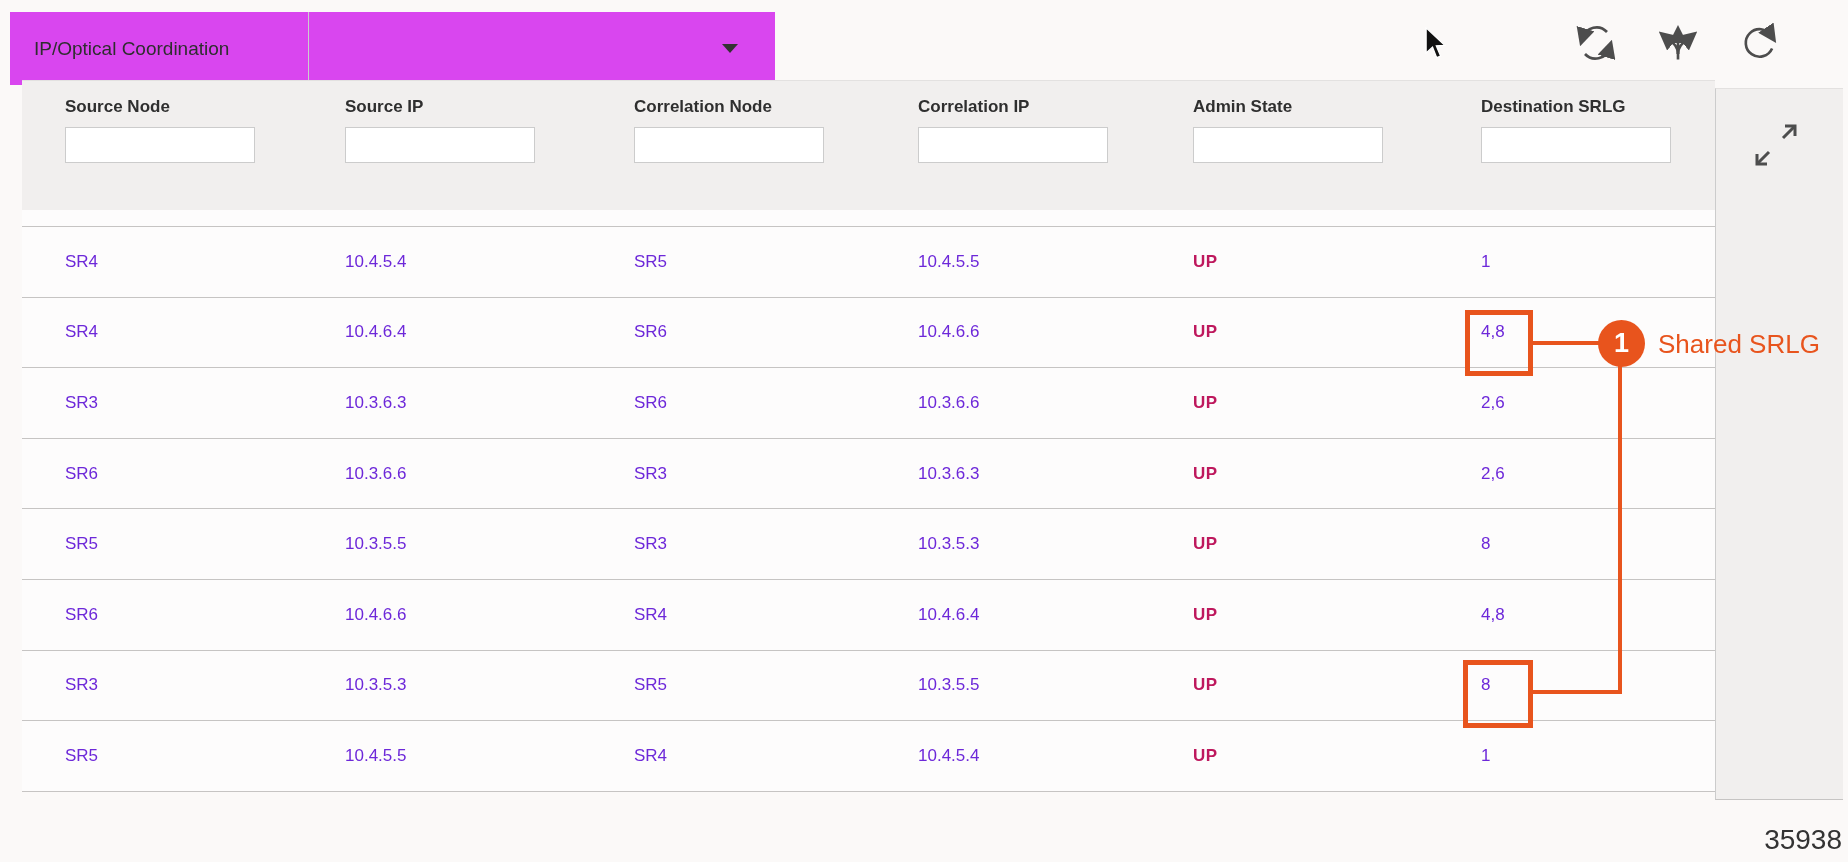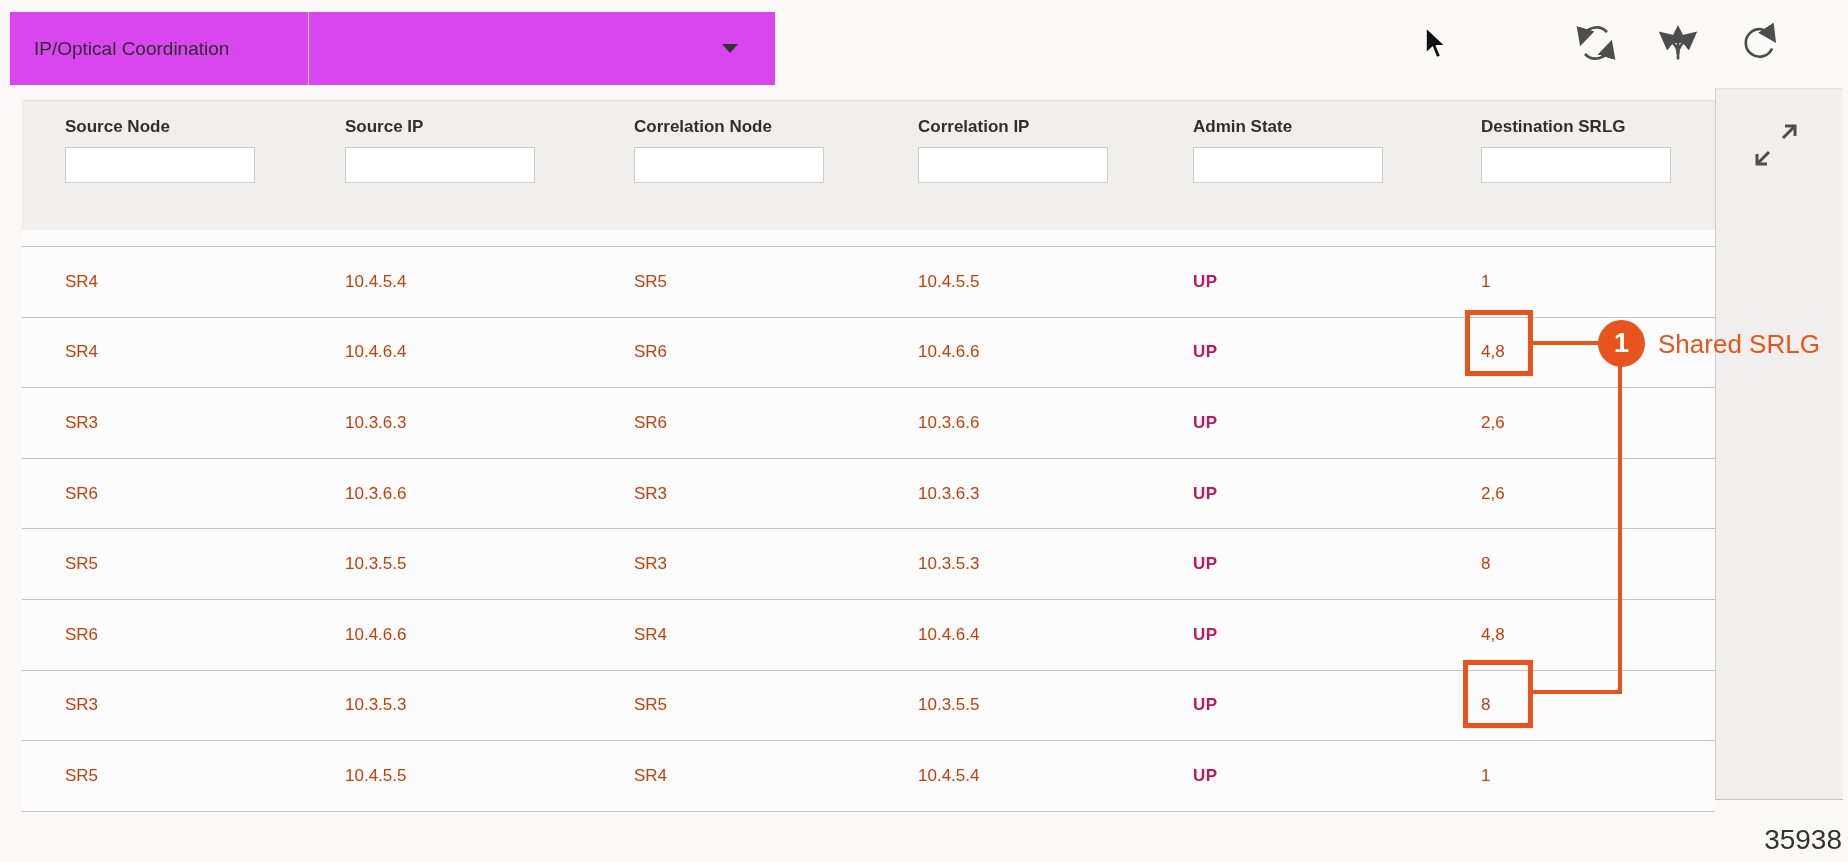--- a/index.html
+++ b/index.html
@@ -37,42 +37,42 @@
   }
   
   .icon-btn { position:absolute; width:44px; height:44px; top:21px; cursor:pointer; }
   .icon-btn svg { width:100%; height:100%; }
   .btn-sync    { left:1574px; }
   .btn-route   { left:1656px; }
   .btn-refresh { left:1738px; }
   .mouse-cursor { position:absolute; left:1424px; top:27px; width:24px; height:33px; }
   
   .table {
-    position:absolute; left:22px; top:100px; width:1693px; height:712px;
+    position:absolute; left:22px; top:80px; width:1693px; height:712px;
     background:#fdfcfc; border-bottom:1px solid #c6c4c3;
   }
   .thead {
     width:100%; height:130px; background:#f1efee; border-top:1px solid #e3e1e0;
     display:grid; grid-template-columns:280px 289px 284px 275px 288px 277px;
   }
   .th { padding:16px 0 0 43px; }
   .th-label { font-size:17px; font-weight:bold; color:#2f2f2f; white-space:nowrap; }
   .filter-input {
     margin-top:10px; width:190px; height:36px;
     border:1px solid #cccccc; background:#ffffff; outline:none;
     font-family:"Liberation Sans", sans-serif; font-size:15px; padding:0 8px;
   }
   .tbody { padding-top:16px; }
   .row {
     height:70.6px;
     display:grid; grid-template-columns:280px 289px 284px 275px 288px 277px;
     align-items:center;
     border-top:1px solid #c6c4c3;
   }
-  .cell { padding-left:43px; font-size:17px; color:#c2410c; white-space:nowrap; }
+  .cell { padding-left:43px; font-size:17px; color:#6d28d9; white-space:nowrap; }
   .row .cell:nth-child(5) { color:#be185d; font-weight:bold; letter-spacing:0.5px; }
   
   .expand-strip {
     position:absolute; left:1715px; top:88px; width:128px; height:712px;
     background:#f1efee; border-left:1px solid #cccccc; border-bottom:1px solid #c6c4c3;
     border-top:1px solid #e3e1e0;
   }
   .expand-icon { position:absolute; left:28px; top:24px; width:64px; height:64px; cursor:pointer; }
   
   .hl-box { position:absolute; border:5px solid #e8541d; background:transparent; z-index:5; }

